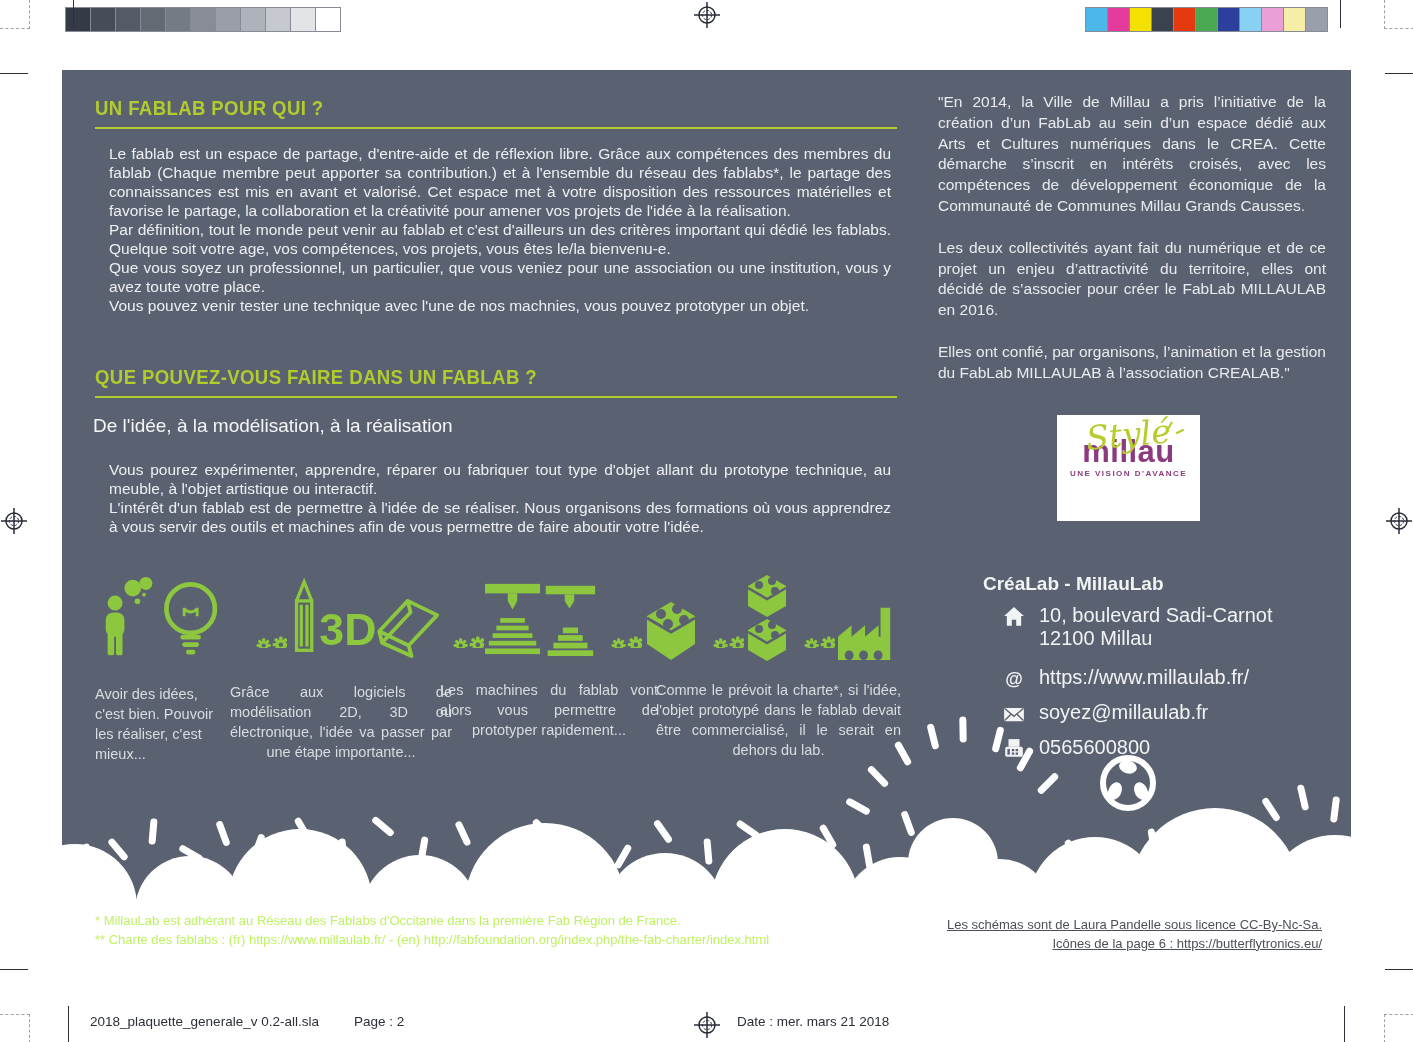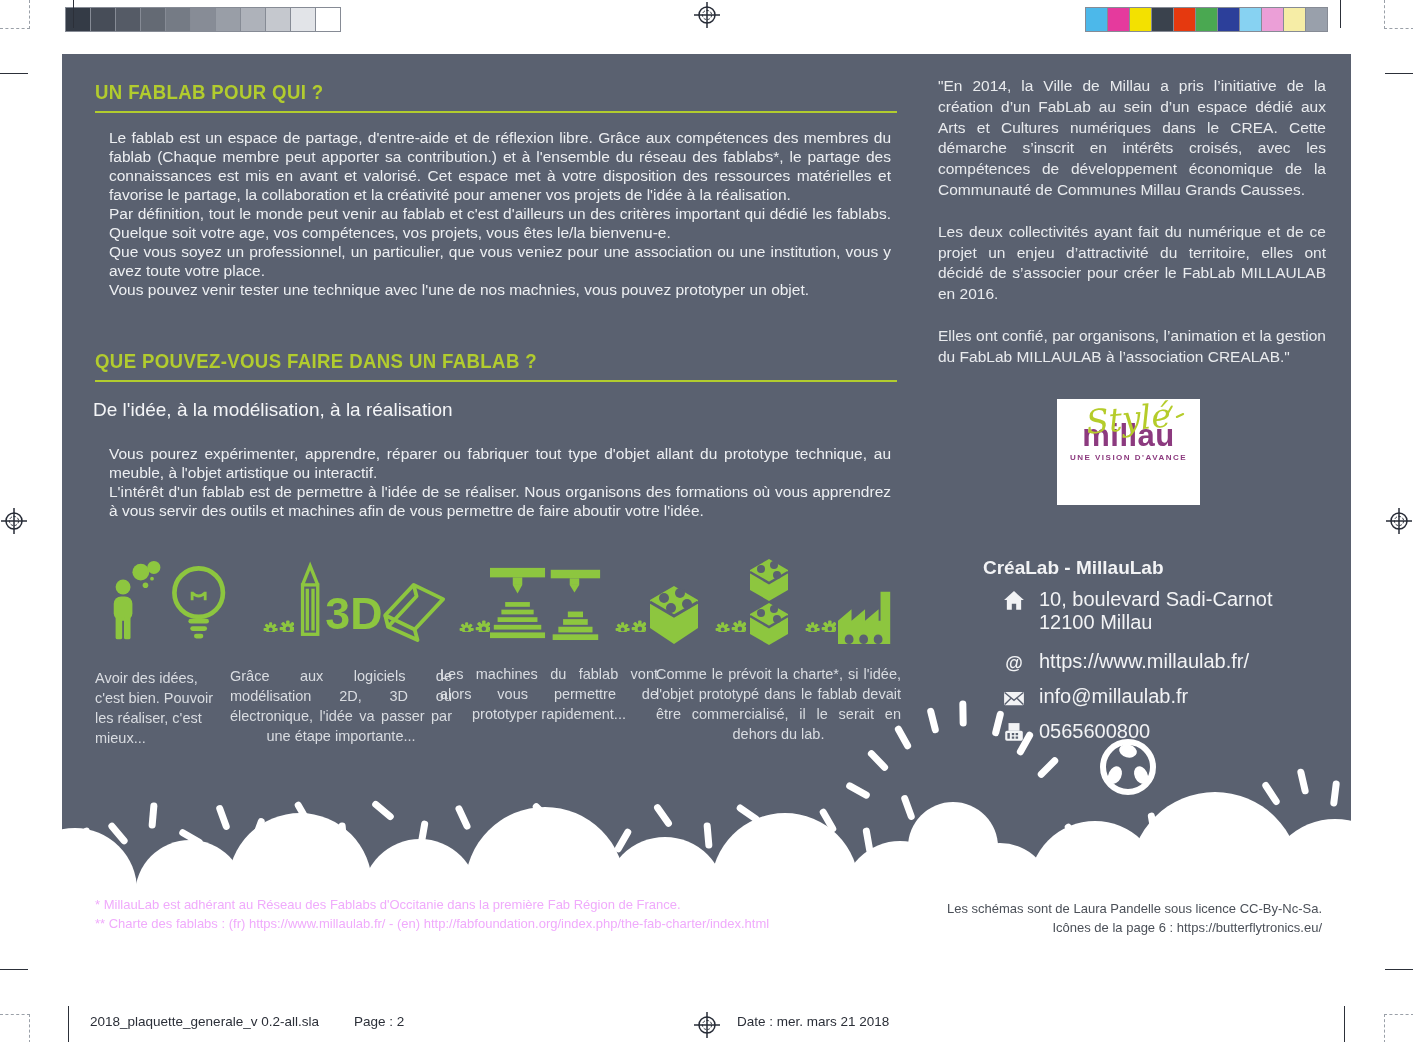--- a/index.html
+++ b/index.html
@@ -16,30 +16,30 @@
   .bar.color .cell{width:21px;}
   .regmark{position:absolute;width:26px;height:26px;}
   .cropline{position:absolute;background:#2c3039;}
   .dashcorner{position:absolute;width:29px;height:28px;}
   .dashcorner.tl{border-right:1px dashed #9aa0a8;border-bottom:1px dashed #9aa0a8;}
   .dashcorner.tr{border-left:1px dashed #9aa0a8;border-bottom:1px dashed #9aa0a8;}
   .dashcorner.bl{border-right:1px dashed #9aa0a8;border-top:1px dashed #9aa0a8;}
   .dashcorner.br{border-left:1px dashed #9aa0a8;border-top:1px dashed #9aa0a8;}
 
   
-  .panel{position:absolute;left:62px;top:54px;width:1289px;height:903px;background:#5a6170;overflow:hidden;}
+  .panel{position:absolute;left:62px;top:70px;width:1289px;height:903px;background:#5a6170;overflow:hidden;}
 
   .h-green{position:absolute;color:#b2cc2e;font-weight:700;font-size:20px;letter-spacing:.4px;
     transform:scaleX(.93);transform-origin:left center;white-space:nowrap;}
   .rule{position:absolute;height:2px;background:#b2cc2e;}
   .body-block{position:absolute;color:#edeff2;font-size:15.5px;line-height:19px;text-align:justify;}
   .body-block p{margin:0;}
   .subtitle{position:absolute;color:#f4f5f7;font-size:19px;font-weight:400;}
 
-  .icon-row{position:absolute;display:flex;align-items:flex-end;justify-content:flex-end;color:#8dc63f;}
+  .icon-row{position:absolute;display:flex;align-items:flex-end;justify-content:space-between;color:#8dc63f;}
   .gear-sep{margin-bottom:14px;color:#8dc63f;}
   .icon-3d-text{font-family:"Liberation Sans",sans-serif;font-weight:700;}
 
   .caption{position:absolute;color:#d9dce1;font-size:14.5px;line-height:20px;text-align:justify;text-align-last:center;}
   .caption.first{text-align:left;text-align-last:left;}
 
   .quote-block{position:absolute;color:#e9ebee;font-size:15.5px;line-height:20.8px;text-align:justify;}
   .quote-block p{margin:0 0 21px 0;}
 
   .logo-box{position:absolute;width:143px;height:106px;background:#ffffff;text-align:center;overflow:hidden;}
@@ -53,21 +53,21 @@
   .contact .org{font-size:19px;font-weight:700;margin-bottom:9px;}
   .contact .row{display:flex;align-items:flex-start;margin-bottom:11px;}
   .contact .ic{width:22px;height:22px;margin:2px 14px 0 20px;flex:0 0 auto;text-align:center;}
   .contact .txt{font-size:20px;line-height:23px;}
   .contact .at{font-size:18px;font-weight:700;color:#f2f3f5;line-height:22px;}
 
   .ray{position:absolute;width:26px;height:7px;background:#ffffff;border-radius:3.5px;}
   .clouds{position:absolute;left:0;top:693px;}
   .globe{position:absolute;left:1035px;top:682px;}
 
-  .footnote{position:absolute;color:#f0abfc;font-size:13px;line-height:18.5px;z-index:5;}
+  .footnote{position:absolute;color:#bef264;font-size:13px;line-height:18.5px;z-index:5;}
   .footnote.right{text-align:right;color:#4b5058;}
 
   
   .footer-text{position:absolute;color:#2b2f38;font-size:13.5px;white-space:nowrap;}
   .vline{position:absolute;width:1px;background:#2c3039;}
 </style>
 </head>
 <body>
 
 <svg width="0" height="0" style="position:absolute">
@@ -323,21 +323,21 @@
       </div>
       <div class="row" style="margin-top:16px;">
         <div class="ic at">@</div>
         <div class="txt">https://www.millaulab.fr/</div>
       </div>
       <div class="row">
         <svg class="ic" viewBox="0 0 20 20">
           <rect x="1" y="4.5" width="18" height="12" rx="1" fill="#f2f3f5"></rect>
           <path d="M1.5 5 L10 12 L18.5 5 M1.5 16 L7.5 10 M18.5 16 L12.5 10" stroke="#5a6170" stroke-width="1.3" fill="none"></path>
         </svg>
-        <div class="txt">info@millaulab.fr</div>
+        <div class="txt">soyez@millaulab.fr</div>
       </div>
       <div class="row">
         <svg class="ic" viewBox="0 0 20 20">
           <rect x="5" y="1" width="10" height="7" fill="#f2f3f5"></rect>
           <rect x="2" y="8" width="16" height="9" rx="1.5" fill="#f2f3f5"></rect>
           <g fill="#5a6170">
             <rect x="8" y="10" width="2.2" height="2"></rect>
               <rect x="11.5" y="10" width="2.2" height="2"></rect>
             <rect x="8" y="13.2" width="2.2" height="2"></rect>
               <rect x="11.5" y="13.2" width="2.2" height="2"></rect>
@@ -421,21 +421,21 @@
       <circle cx="31" cy="31" r="25" fill="none" stroke="#ffffff" stroke-width="6"></circle>
       <ellipse cx="31" cy="15" rx="9" ry="6.5" fill="#ffffff" transform="rotate(15 31 15)"></ellipse>
       <ellipse cx="18" cy="39" rx="9" ry="6.5" fill="#ffffff" transform="rotate(-65 18 39)"></ellipse>
       <ellipse cx="44" cy="39" rx="9" ry="6.5" fill="#ffffff" transform="rotate(65 44 39)"></ellipse>
     </svg>
 
     <div class="footnote" style="left:33px;top:842px;width:760px;">
       <div>* MillauLab est adhérant au Réseau des Fablabs d'Occitanie dans la première Fab Région de France.</div>
       <div>** Charte des fablabs : (fr) https://www.millaulab.fr/ - (en) http://fabfoundation.org/index.php/the-fab-charter/index.html</div>
     </div>
-    <div class="footnote right" style="right:29px;top:846px;width:440px;">
+    <div class="footnote right" style="right:29px;top:846px;width:440px;text-decoration:underline;">
       <div>Les schémas sont de Laura Pandelle sous licence CC-By-Nc-Sa.</div>
       <div>Icônes de la page 6 : https://butterflytronics.eu/</div>
     </div>
   </div>
 
   <div class="vline" style="left:68px;top:1006px;height:36px;"></div>
   <div class="vline" style="left:1344px;top:1006px;height:36px;"></div>
   <div class="footer-text" style="left:90px;top:1014px;">2018_plaquette_generale_v 0.2-all.sla</div>
   <div class="footer-text" style="left:354px;top:1014px;">Page : 2</div>
   <div class="footer-text" style="left:737px;top:1014px;">Date : mer. mars 21 2018</div>

